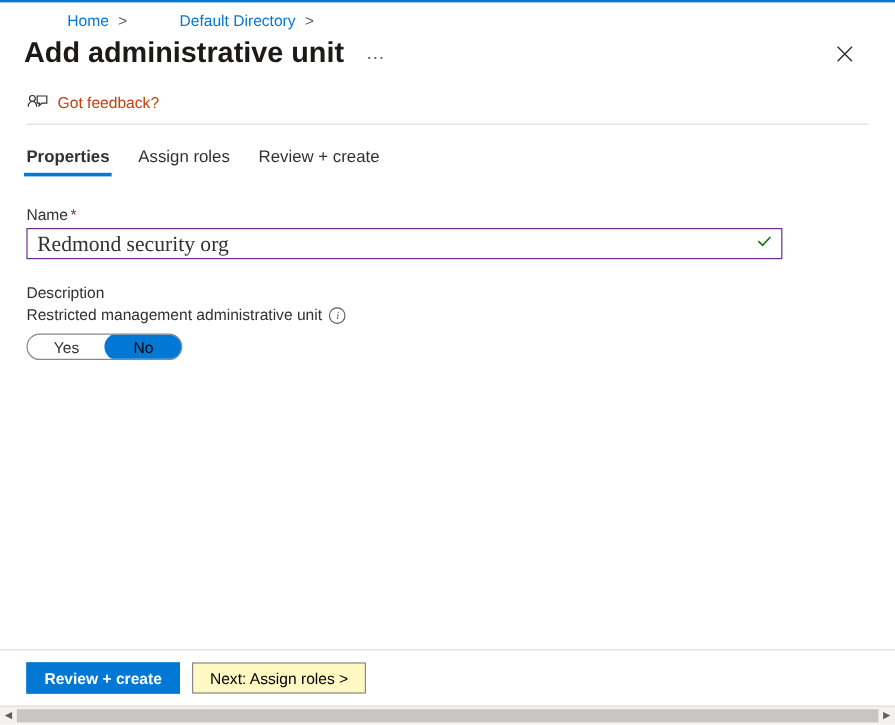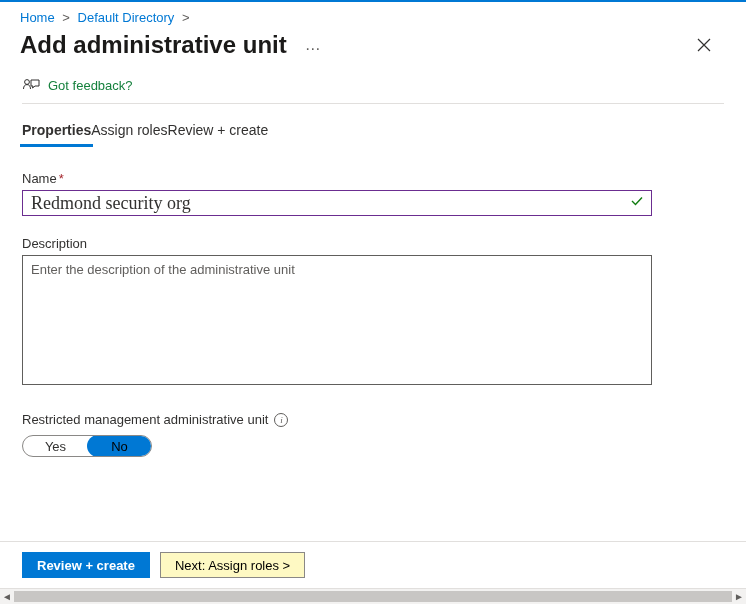--- a/index.html
+++ b/index.html
@@ -21,20 +21,21 @@
     flex-direction: column;
   }
   .breadcrumb {
     padding: 8px 20px 2px 20px;
     font-size: 13px;
   }
   .breadcrumb a {
     color: #0078d4;
     text-decoration: none;
     cursor: pointer;
+    margin-left: 36px;
   }
   .breadcrumb .sep {
     color: #605e5c;
     margin: 0 4px;
   }
   .title-row {
     display: flex;
     align-items: center;
     padding: 4px 28px 8px 20px;
   }
@@ -56,30 +57,31 @@
     display: flex; align-items: center; justify-content: center;
     cursor: pointer;
     color: #323130;
   }
   .feedback-row {
     padding: 10px 10px 10px 22px;
     display: flex;
     align-items: center;
     gap: 8px;
     font-size: 13px;
-    color: #15803d;
+    color: #c2410c;
   }
   .feedback-icon svg { display:block; }
   .divider {
     height: 1px;
     background: #e1dfdd;
     margin: 0 22px;
   }
   .tabs {
     display: flex;
+    gap: 24px;
     padding: 18px 22px 0 22px;
     border-bottom: 1px solid #fff;
   }
   .tab {
     padding-bottom: 8px;
     font-size: 14px;
     color: #323130;
     cursor: pointer;
     position: relative;
   }
@@ -268,21 +270,20 @@
     <div class="name-input-wrap">
       <input class="name-input" type="text" value="Redmond security org" style="">
       <span class="check-icon">
         <svg width="14" height="14" viewBox="0 0 14 14">
             <path d="M2 7 L5.5 10.5 L12 3.5" stroke="#107c10" stroke-width="1.4" fill="none"></path>
           </svg>
       </span>
     </div>
 
     <div class="field-label">Description</div>
-    <textarea class="desc-textarea" placeholder="Enter the description of the administrative unit" style=""></textarea>
 
     <div class="restricted-row">
       <span>Restricted management administrative unit</span>
       <span class="info-icon">i</span>
     </div>
 
     <div class="toggle-pill">
       <div class="toggle-opt">Yes</div>
       <div class="toggle-opt selected">No</div>
     </div>

